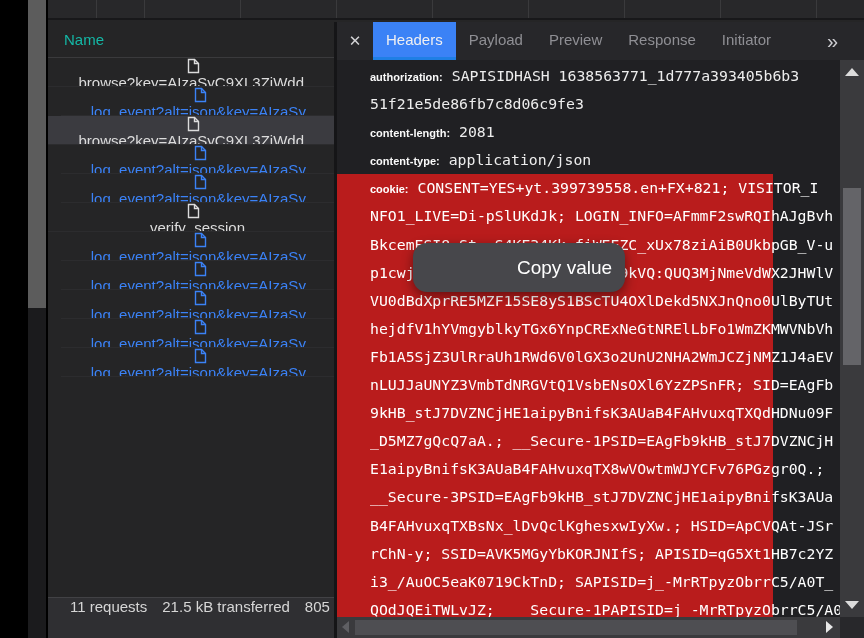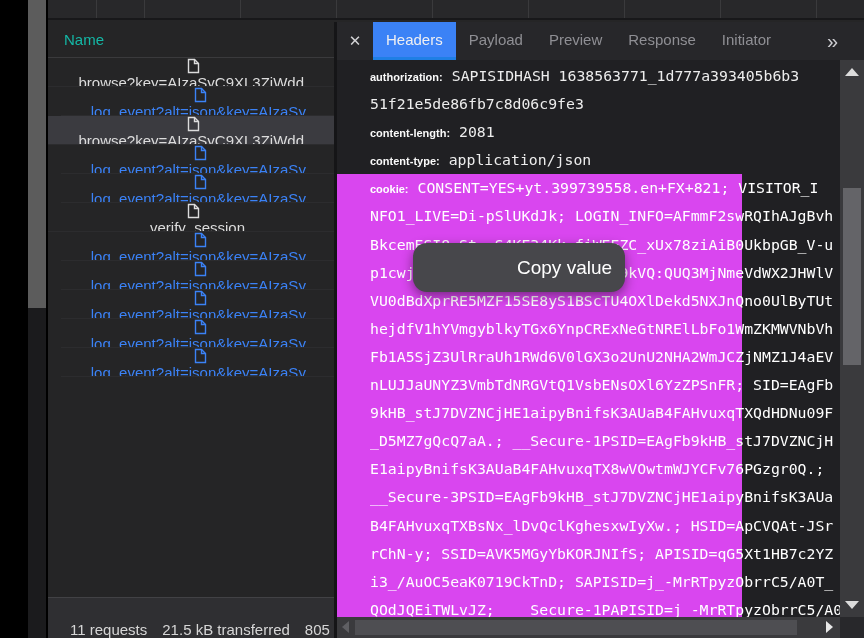--- a/index.html
+++ b/index.html
@@ -26,38 +26,38 @@
   #name-header{height:36px;line-height:36px;padding-left:16px;font-size:15px;color:#14b8a6;
     border-bottom:1px solid #3a3a3c;box-sizing:border-box;}
   .req-row{height:29px;display:flex;align-items:center;padding-left:13px;
     border-bottom:1px solid #2c2c2e;box-sizing:border-box;font-size:15px;color:#dcdcdc;flex-direction:column;}
   .req-row.sel{background:#3b3b40;}
   .req-row.err{color:#3b82f6;margin-left:13px;}
   .doc-icon{width:13px;height:16px;margin-right:8px;flex:0 0 auto;display:block;}
   .req-label{white-space:nowrap;overflow:hidden;}
 
   #summary-bar{left:0;bottom:0;width:286px;height:41px;background:#2f2f32;
-    border-top:1px solid #424245;box-sizing:border-box;display:flex;align-items:flex-end;
+    border-top:1px solid #424245;box-sizing:border-box;display:flex;align-items:flex-start;
     gap:15px;padding-left:22px;font-size:15px;color:#d6d6d6;white-space:nowrap;overflow:hidden;}
 
   
   #details-panel{left:289px;top:22px;width:527px;height:616px;background:#202023;}
   #tab-bar{left:0;top:0;width:527px;height:38px;background:#27272a;display:flex;align-items:center;}
   #close-btn{width:36px;text-align:center;font-size:15px;color:#d4d4d6;cursor:default;}
   .tab{height:38px;line-height:36px;padding:0 13px;font-size:15px;color:#8f8f94;box-sizing:border-box;}
   .tab.active{background:#3b82f6;color:#efeff2;box-shadow:inset 0 -3px 0 #1f7fe5;}
   #more-tabs{margin-left:auto;margin-right:26px;font-size:20px;color:#cfcfd3;line-height:38px;}
 
   #headers-content{left:0;top:38px;width:503px;height:557px;background:#202023;overflow:hidden;}
   .hline{line-height:28.1px;height:28.1px;padding-left:33px;white-space:pre;}
   #plain-lines{padding-top:2px;}
   .hname{font-weight:bold;font-size:11px;color:#fafafa;}
   .hname:not(:empty){margin-right:9px;}
   .hval{font-family:"DejaVu Sans Mono",monospace;font-size:14.8px;color:#ededed;}
-  #cookie-block{background:#d946ef;width:405px;height:460px;text-align:right;}
+  #cookie-block{background:#b91c1c;width:436px;height:460px;text-align:right;}
   #cookie-block .hname{color:#ffffff;}
   #cookie-block .hval{color:#ffffff;}
 
   
   #v-scrollbar{left:503px;top:38px;width:24px;height:557px;background:#3a3a3d;}
   #v-thumb{left:3px;top:128px;width:18px;height:177px;background:#646468;}
   #h-scrollbar{left:0;top:595px;width:503px;height:21px;background:#3a3a3d;}
   #h-thumb{left:18px;top:3px;width:442px;height:15px;background:#4e4e52;}
   #scroll-corner{left:503px;top:595px;width:24px;height:21px;background:#28282b;}
 

